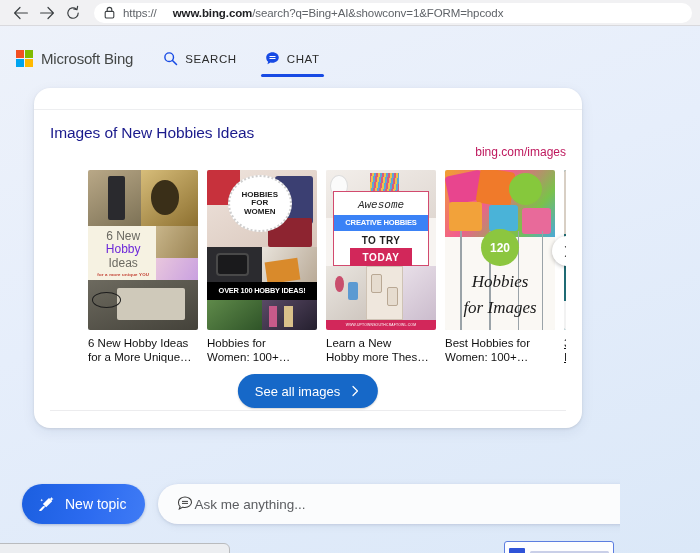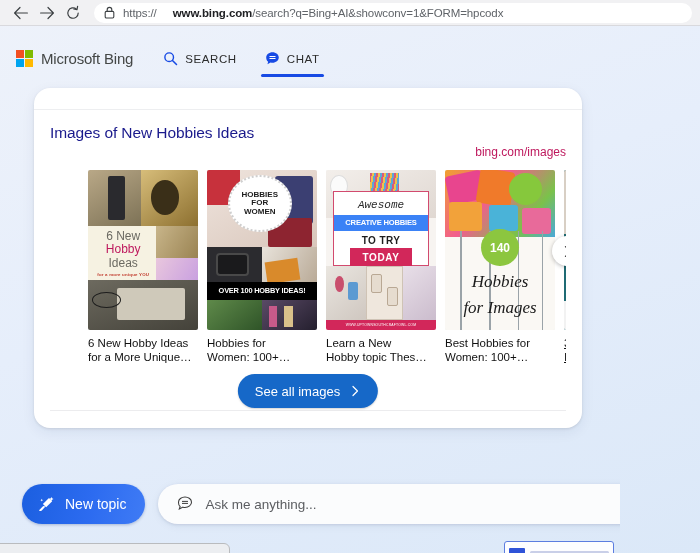--- a/index.html
+++ b/index.html
@@ -222,21 +222,20 @@
     cursor: pointer;
     box-shadow: 0 1px 3px rgba(20,50,120,0.28);
     white-space: nowrap;
   }
   #ask-box {
     flex: 1;
     height: 40px;
     background: #fbfcfd;
     border-radius: 20px;
     display: flex; align-items: center;
-    gap: 11px;
     padding: 0 18px;
     box-shadow: 0 1px 3px rgba(30,50,90,0.13), 0 2px 10px rgba(30,50,90,0.06);
     cursor: text;
   }
   #ask-placeholder {
     font-size: 13.5px;
     color: #5b5d61;
   }
 
   
@@ -345,21 +344,21 @@
           <div class="thumb-card">
             <div class="thumb-img">
               <div class="art">
                 <div class="blk" style="left:0;top:0;width:48%;height:35%;background:linear-gradient(150deg,#b9a887,#7d7256)"></div>
                 <div class="blk" style="left:18%;top:4%;width:16%;height:27%;background:#2a2a2e;border-radius:2px"></div>
                 <div class="blk" style="left:48%;top:0;width:52%;height:35%;background:linear-gradient(140deg,#d7bd7a,#8d7030)"></div>
                 <div class="blk" style="left:57%;top:6%;width:26%;height:22%;border-radius:50%;background:#3a2f18"></div>
                 <div class="blk" style="left:0;top:35%;width:62%;height:34%;background:#f6f2e2"></div>
                 <div class="blk cen" style="left:4%;top:37%;width:56%;height:26%;flex-direction:column;line-height:1.12">
                   <span style="font-size:12px;color:#6b6a62">6 New</span>
-                  <span style="font-size:12px;color:#be185d">Hobby</span>
+                  <span style="font-size:12px;color:#6d28d9">Hobby</span>
                   <span style="font-size:12px;color:#6b6a62">Ideas</span>
                 </div>
                 <div class="blk cen" style="left:4%;top:62%;width:56%;height:7%">
                   <span style="font-size:4.4px;color:#c0392b;font-weight:700;letter-spacing:.2px">for a more unique YOU</span>
                 </div>
                 <div class="blk" style="left:62%;top:35%;width:38%;height:20%;background:linear-gradient(120deg,#c8b58a,#9a8352)"></div>
                 <div class="blk" style="left:62%;top:55%;width:38%;height:14%;background:linear-gradient(120deg,#e9c7dd,#c9a0e0)"></div>
                 <div class="blk" style="left:0;top:69%;width:100%;height:31%;background:linear-gradient(160deg,#6d6a5f,#44423a)"></div>
                 <div class="blk" style="left:26%;top:74%;width:62%;height:20%;background:#cfc9ba;border-radius:2px"></div>
                 <div class="blk" style="left:4%;top:76%;width:26%;height:10%;border:1.4px solid #1d1d1d;border-radius:50%"></div>
@@ -428,41 +427,41 @@
                 <div class="blk" style="left:41%;top:65%;width:10%;height:12%;background:#e6dccf;border:1px solid #b9a894;border-radius:2px"></div>
                 <div class="blk" style="left:55%;top:73%;width:10%;height:12%;background:#e6dccf;border:1px solid #b9a894;border-radius:2px"></div>
                 <div class="blk" style="left:70%;top:60%;width:30%;height:34%;background:linear-gradient(140deg,#e8dfe8,#cbbccd)"></div>
                 <div class="blk cen" style="left:0;top:94%;width:100%;height:6%;background:#d2275a">
                   <span style="font-size:3.4px;color:#fff;letter-spacing:.2px">WWW.UPTOWNSOUTHCRAFTOWL.COM</span>
                 </div>
               </div>
             </div>
             <div class="thumb-cap">
               <span class="cap-line">Learn a New</span>
-              <span class="cap-line">Hobby topic Thes…</span>
+              <span class="cap-line">Hobby more Thes…</span>
             </div>
           </div>
 
           <div class="thumb-card">
             <div class="thumb-img">
               <div class="art" style="background:#f4f2ee">
                 <div class="blk" style="left:0;top:0;width:100%;height:42%;background:linear-gradient(130deg,#f0a030,#f25d8e 40%,#7bc24a 75%,#4aa8d8)"></div>
                 <div class="blk" style="left:2%;top:2%;width:34%;height:18%;background:#e8458e;border-radius:4px;transform:rotate(-12deg)"></div>
                 <div class="blk" style="left:30%;top:0%;width:32%;height:22%;background:#f07a2a;border-radius:4px;transform:rotate(9deg)"></div>
                 <div class="blk" style="left:58%;top:2%;width:30%;height:20%;background:#86c83c;border-radius:50%"></div>
                 <div class="blk" style="left:4%;top:20%;width:30%;height:18%;background:#f2a23a;border-radius:3px"></div>
                 <div class="blk" style="left:40%;top:22%;width:26%;height:16%;background:#4ab3d8;border-radius:3px"></div>
                 <div class="blk" style="left:70%;top:24%;width:26%;height:16%;background:#e86a9a;border-radius:3px"></div>
                 <div class="blk" style="left:0;top:42%;width:100%;height:58%;background:#faf8f4"></div>
                 <div class="blk" style="left:14%;top:38%;width:1.6px;height:62%;background:#9aa3a8"></div>
                 <div class="blk" style="left:40%;top:38%;width:1.6px;height:62%;background:#9aa3a8"></div>
                 <div class="blk" style="left:66%;top:38%;width:1.6px;height:62%;background:#9aa3a8"></div>
                 <div class="blk" style="left:88%;top:38%;width:1.6px;height:62%;background:#9aa3a8"></div>
                 <div class="blk cen" style="left:33%;top:37%;width:34%;height:23%;border-radius:50%;background:#8cc63f">
-                  <span style="font-size:12px;font-weight:700;color:#fff">140</span>
+                  <span style="font-size:12px;font-weight:700;color:#fff">120</span>
                 </div>
                 <div class="blk cen" style="left:6%;top:62%;width:88%;height:16%">
                   <span style="font-family:'Liberation Serif',serif;font-style:italic;font-size:17px;color:#1b1b1b">Hobbies</span>
                 </div>
                 <div class="blk cen" style="left:6%;top:78%;width:88%;height:16%">
                   <span style="font-family:'Liberation Serif',serif;font-style:italic;font-size:17px;color:#1b1b1b">for Images</span>
                 </div>
               </div>
             </div>
             <div class="thumb-cap">

